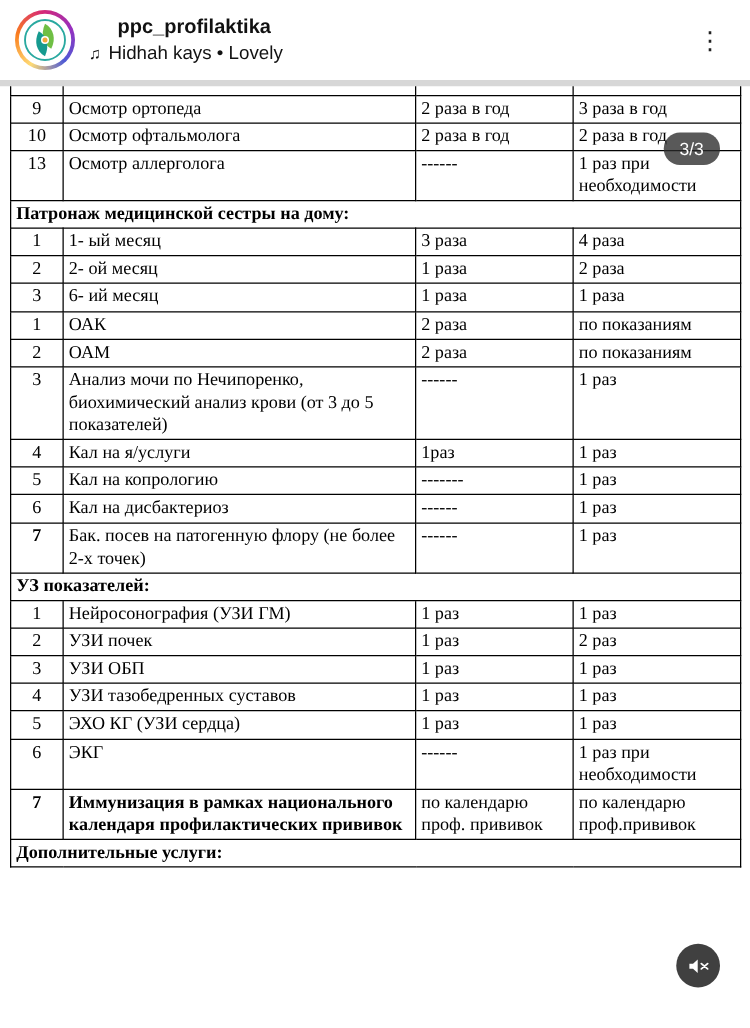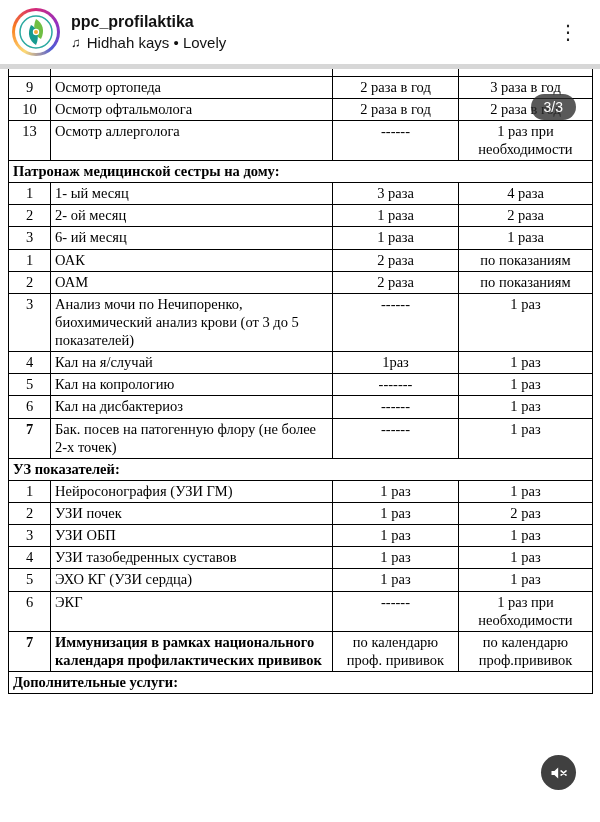--- a/index.html
+++ b/index.html
@@ -18,34 +18,34 @@
   .avatar-ring {
     width: 48px; height: 48px; border-radius: 50%; flex: 0 0 auto;
     background: conic-gradient(from 210deg, #feda75, #fa7e1e, #d62976, #962fbf, #4f5bd5, #feda75);
     display: flex; align-items: center; justify-content: center; cursor: pointer;
   }
   .avatar-inner {
     width: 42px; height: 42px; border-radius: 50%; background: #fff;
     display: flex; align-items: center; justify-content: center;
   }
   .header-text { flex: 1; min-width: 0; }
-  .username { font-weight: 700; font-size: 16px; color: #111; line-height: 1.15; }
+  .username { font-weight: 700; font-size: 16px; color: #111; line-height: 1.15; margin-left: 23px; }
   .subtitle { font-size: 15px; color: #121212; display: flex; align-items: center; gap: 6px; margin-top: 3px; }
   .music-icon { font-size: 13px; }
   .more-btn {
     font-size: 20px; color: #222; padding: 2px 10px; cursor: pointer;
     font-family: "DejaVu Sans", sans-serif; line-height: 1;
   }
 
   
   .media { position: relative; height: 758px; background: #fff; }
   .photo-edge { height: 5px; background: #d7d7d7; }
 
   .page-badge {
-    position: absolute; top: 30px; right: 24px; z-index: 6;
+    position: absolute; top: 42px; right: 24px; z-index: 6;
     background: rgba(42,42,42,0.78); color: #fff;
     font-size: 14px; padding: 5px 13px; border-radius: 16px;
   }
 
   .mute-btn {
     position: absolute; right: 24px; bottom: 32px; z-index: 6;
     width: 35px; height: 35px; border-radius: 50%;
     background: rgba(22,22,22,0.82);
     display: flex; align-items: center; justify-content: center; cursor: pointer;
   }
@@ -55,21 +55,21 @@
     border-collapse: collapse; table-layout: fixed;
     width: 584px; margin: 0 8px;
     font-family: "Liberation Serif", serif;
     font-size: 14.5px; line-height: 1.25; color: #000;
   }
   .med-table td {
     border: 1px solid #000; padding: 1px 4px 2px; vertical-align: top;
     overflow: hidden; word-wrap: break-word;
   }
   .med-table td.num { text-align: center; padding: 1px 1px 2px; }
-  .med-table td.val { text-align: center; }
+  .med-table td.val { text-align: left; }
   .med-table td.section { text-align: left; font-weight: 700; }
   .med-table td.b, .med-table .b { font-weight: 700; }
   .med-table tr.stub td { height: 7px; border-top: none; padding: 0; }
 </style>
 </head>
 <body>
 
 <div class="page">
 
   <header class="post-header">
@@ -167,21 +167,21 @@
             <td class="val">по показаниям</td>
           </tr>
           <tr>
             <td class="num">3</td>
             <td class="name">Анализ мочи по Нечипоренко, биохимический анализ крови (от 3 до 5 показателей)</td>
             <td class="val">------</td>
             <td class="val">1 раз</td>
           </tr>
           <tr>
             <td class="num">4</td>
-            <td class="name">Кал на я/случай</td>
+            <td class="name">Кал на я/услуги</td>
             <td class="val">1раз</td>
             <td class="val">1 раз</td>
           </tr>
           <tr>
             <td class="num">5</td>
             <td class="name">Кал на копрологию</td>
             <td class="val">-------</td>
             <td class="val">1 раз</td>
           </tr>
           <tr>

